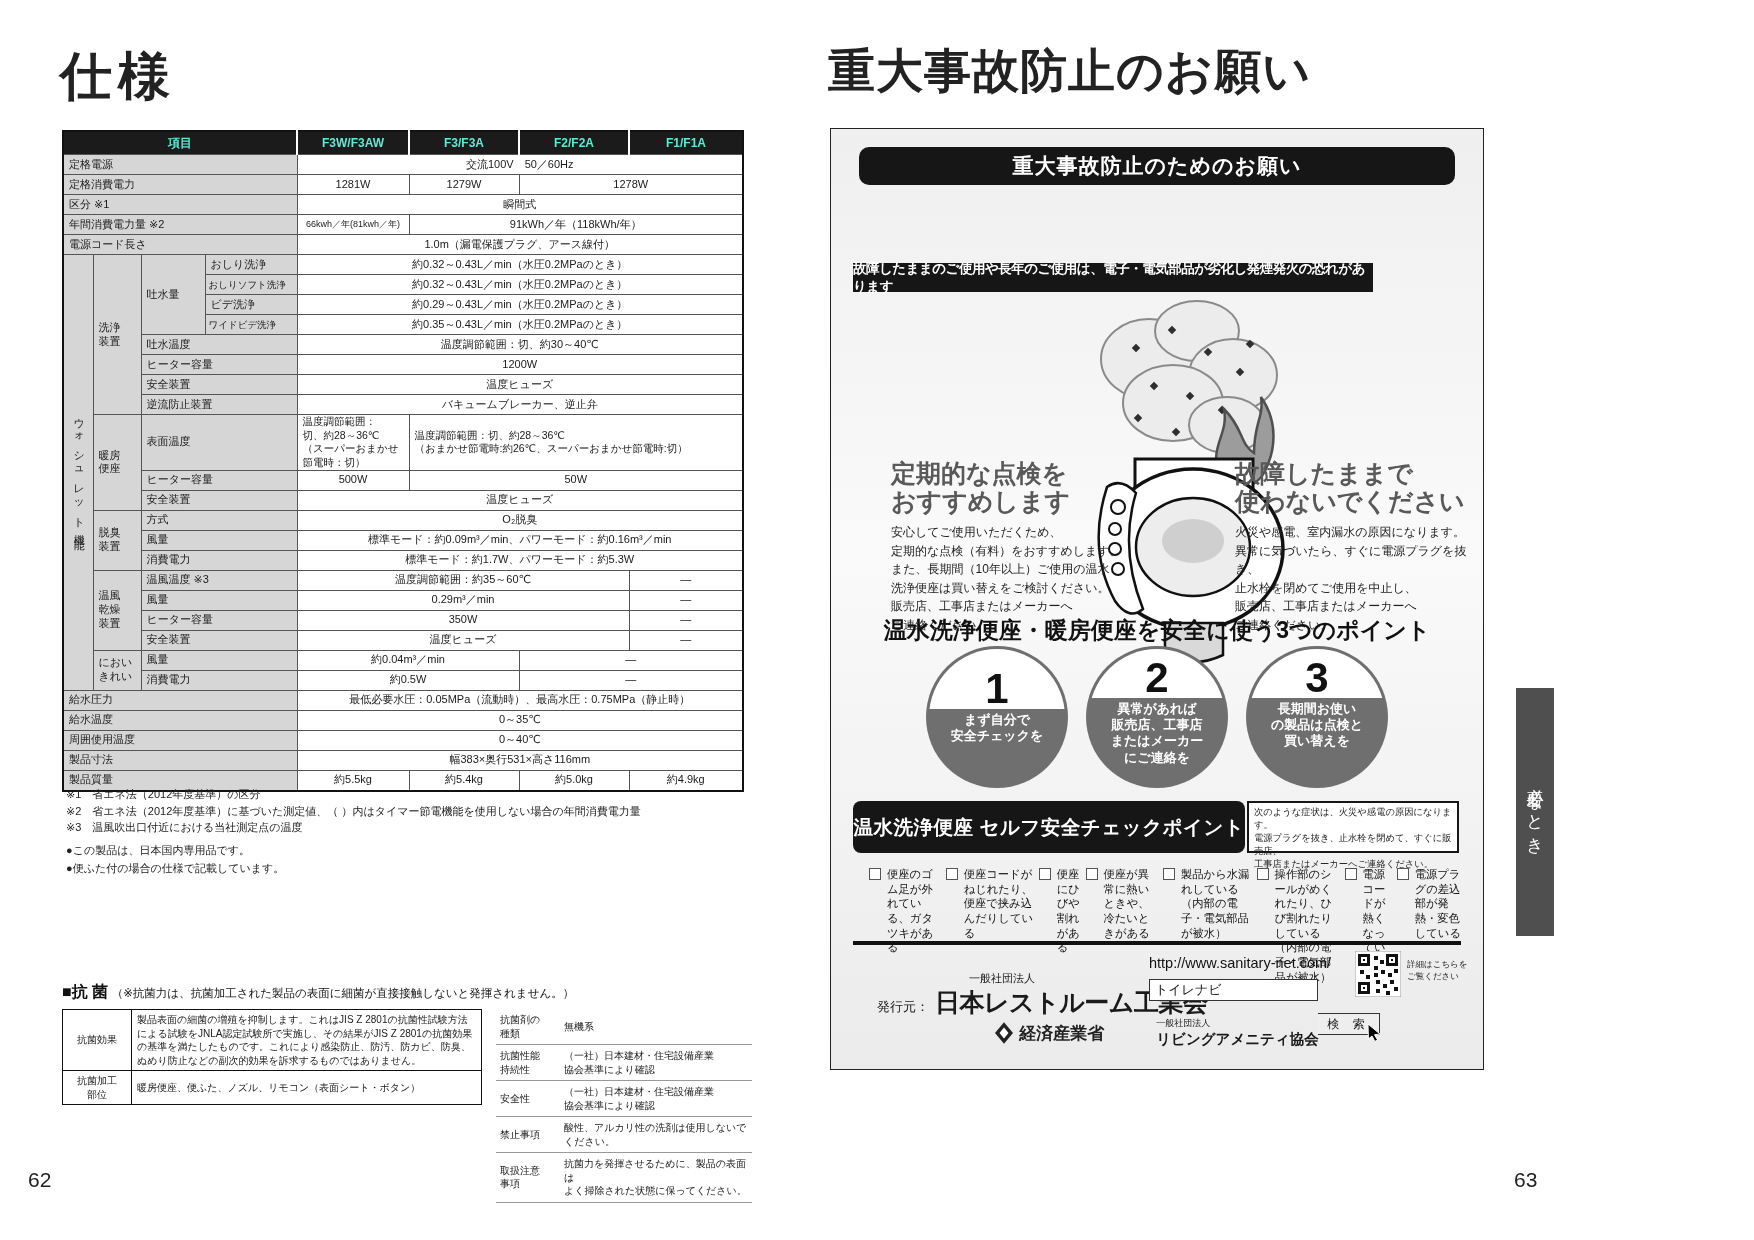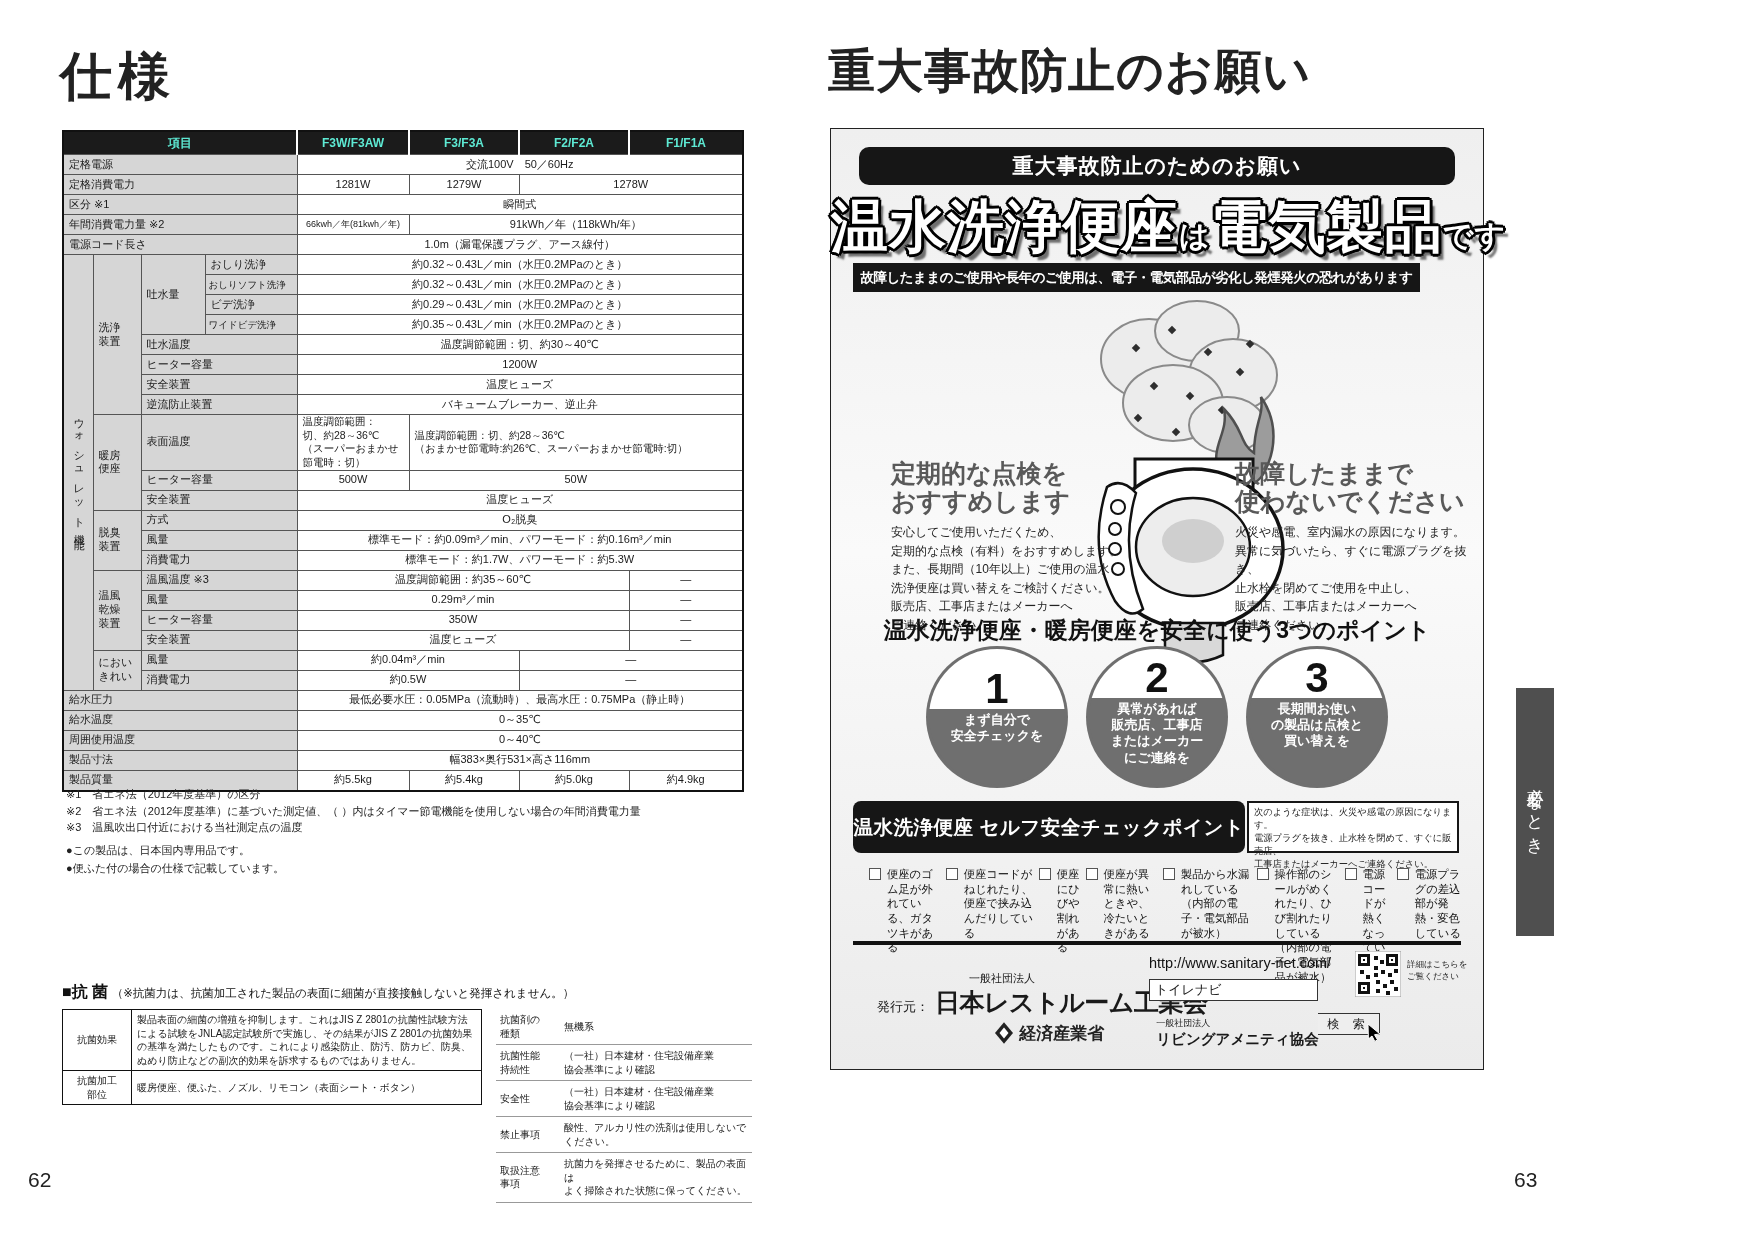--- a/index.html
+++ b/index.html
@@ -43,21 +43,21 @@
           background:linear-gradient(180deg,#efefef,#fafafa 45%,#ebebeb);}
   .banner{position:absolute;left:28px;top:18px;width:596px;height:38px;background:#161616;color:#fff;
           border-radius:10px;display:flex;align-items:center;justify-content:center;
           font-size:21px;font-weight:800;letter-spacing:1px;}
   .big-title{position:absolute;left:0;top:60px;width:100%;text-align:center;font-weight:900;color:#fff;
              text-shadow:-2px -2px 0 #000,2px -2px 0 #000,-2px 2px 0 #000,2px 2px 0 #000,
                          -3px 0 0 #000,3px 0 0 #000,0 3px 0 #000,0 -3px 0 #000,5px 6px 2px rgba(0,0,0,.55);
              letter-spacing:1px;white-space:nowrap;}
   .big-title .big{font-size:57px;}
   .big-title .small{font-size:30px;}
-  .warn-bar{position:absolute;left:22px;top:134px;width:567px;height:29px;background:#161616;color:#fff;
+  .warn-bar{position:absolute;left:22px;top:134px;width:520px;height:29px;background:#161616;color:#fff;
             display:flex;align-items:center;justify-content:center;font-size:13.5px;font-weight:700;letter-spacing:-.5px;}
   .illu{position:absolute;left:246px;top:168px;width:236px;height:372px;}
   .blk{position:absolute;width:238px;}
   .blk-left{left:60px;top:330px;}
   .blk-right{left:404px;top:330px;}
   .blk-h{font-size:25px;font-weight:900;color:#595959;line-height:1.12;white-space:pre-line;margin-bottom:8px;}
   .blk-b{font-size:12px;line-height:1.55;color:#222;white-space:pre-line;}
   .points-title{position:absolute;left:0;top:486px;width:100%;text-align:center;font-size:23px;font-weight:900;color:#111;}
   .points-row{position:absolute;left:0;top:520px;width:100%;display:flex;justify-content:center;gap:24px;}
   .point{width:136px;height:136px;border-radius:50%;background:#6f6f6f;overflow:hidden;display:flex;flex-direction:column;
@@ -342,23 +342,20 @@
     </div>
   </div>
 
   <div class="pageno pn-left">62</div>
 
   <div class="pr-title">重大事故防止のお願い</div>
 
   <div class="pr-box">
     <div class="banner">重大事故防止のためのお願い</div>
 
-    <div class="big-title">
-      <span class="big">温水洗浄便座</span><span class="small">は</span><span class="big">電気製品</span><span class="small">です</span>
-    </div>
 
     <div class="warn-bar">故障したままのご使用や長年のご使用は、電子・電気部品が劣化し発煙発火の恐れがあります</div>
 
     <svg class="illu" viewBox="0 0 236 372">
       <g stroke="#8a8a8a" stroke-width="2" fill="#ececec">
         <ellipse cx="72" cy="62" rx="48" ry="40"></ellipse>
         <ellipse cx="120" cy="34" rx="42" ry="30"></ellipse>
         <ellipse cx="156" cy="78" rx="44" ry="36"></ellipse>
         <ellipse cx="96" cy="106" rx="50" ry="38"></ellipse>
         <ellipse cx="150" cy="128" rx="38" ry="28"></ellipse>

